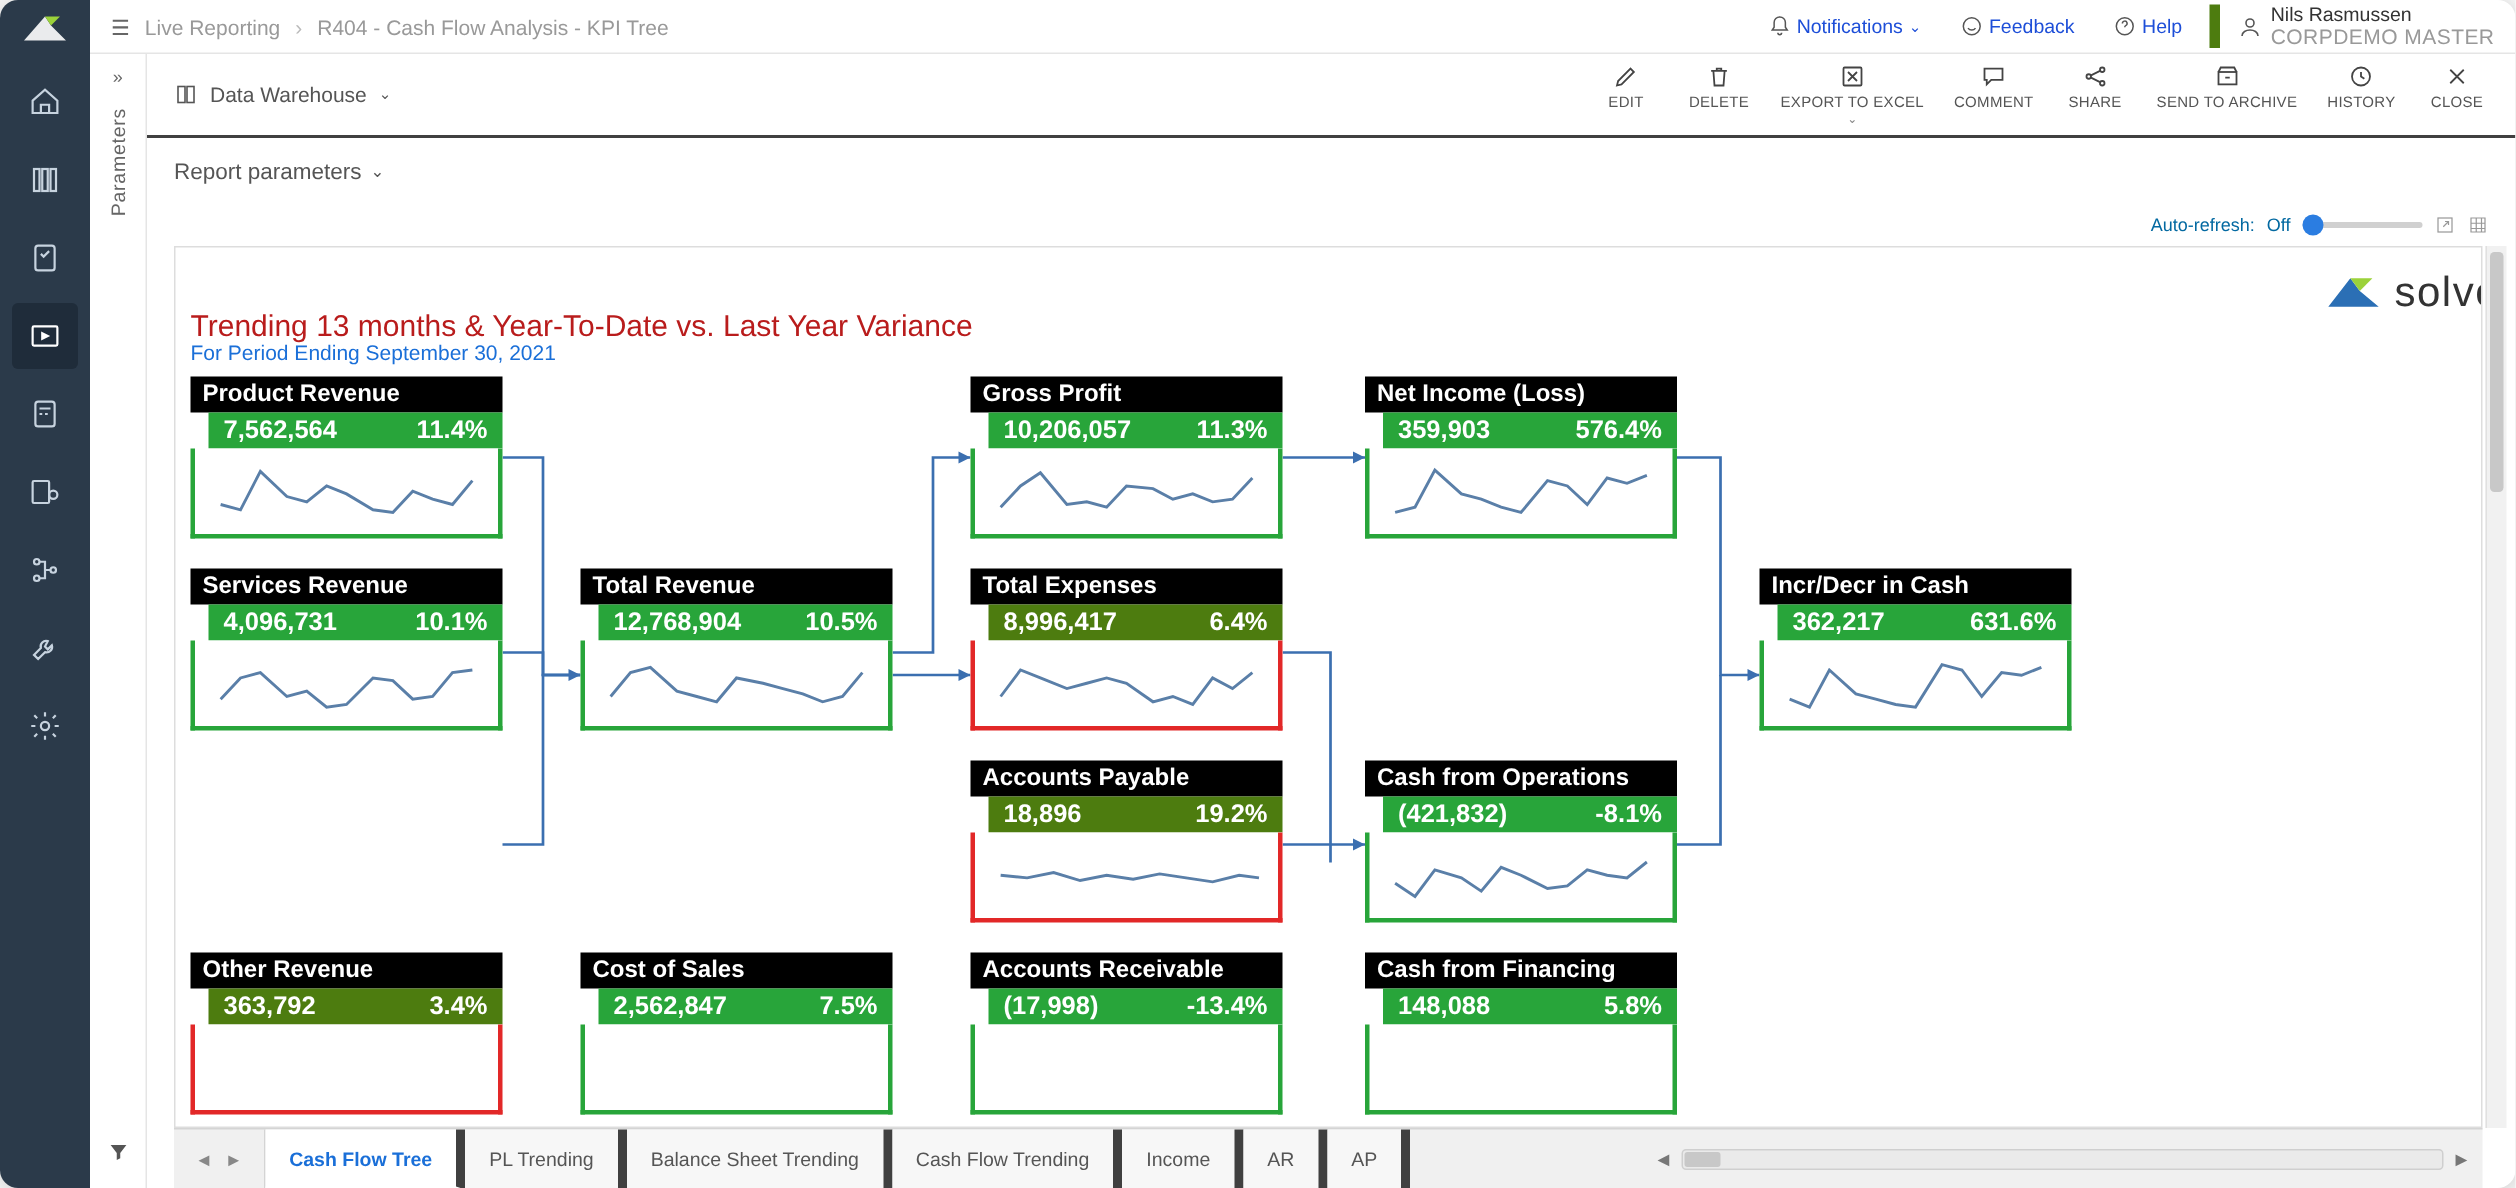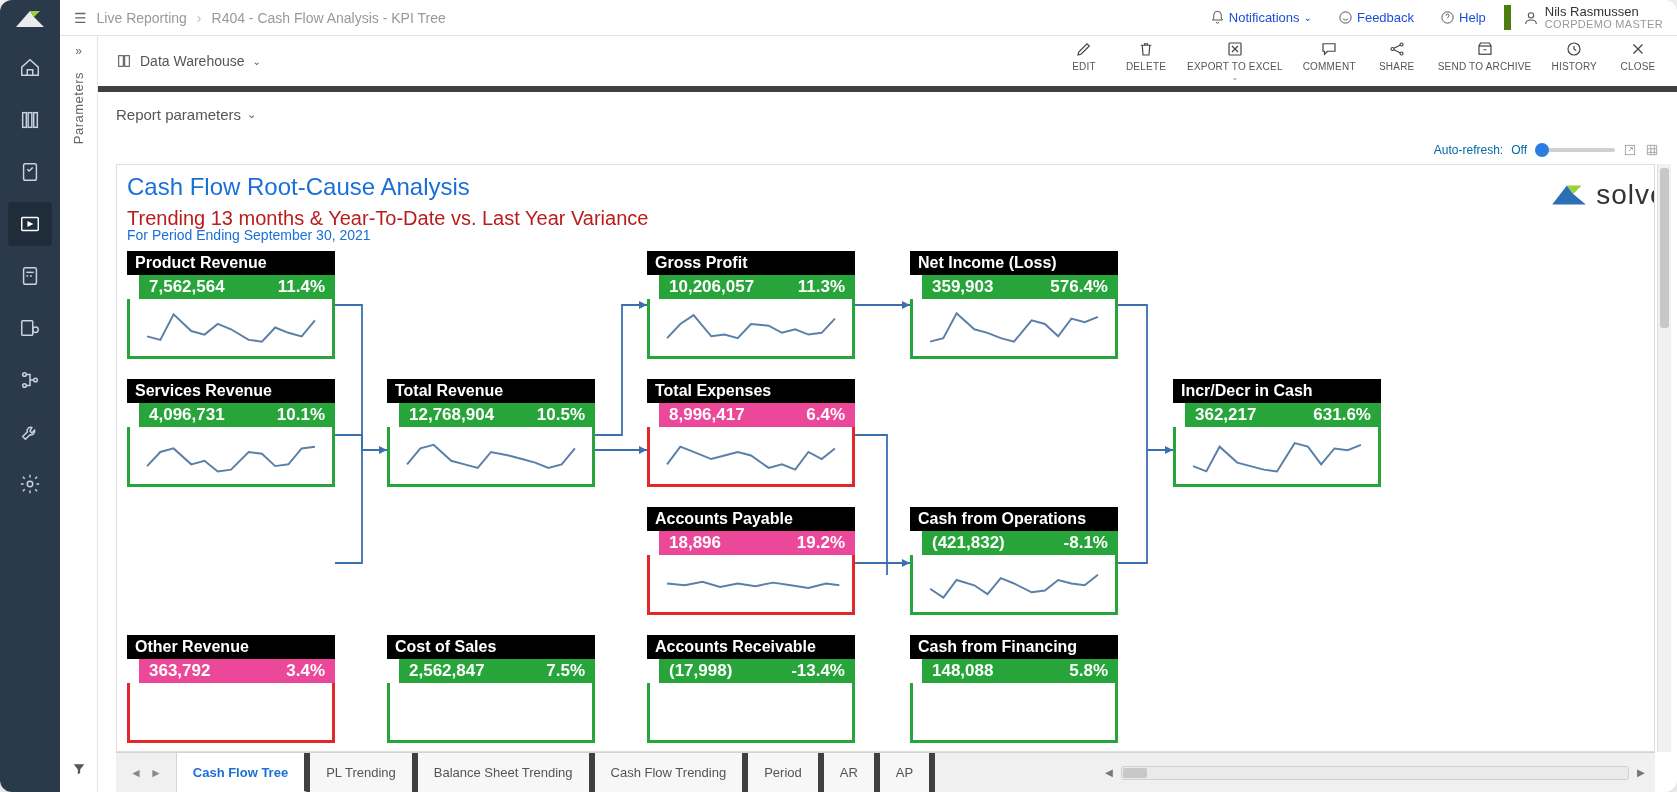--- a/index.html
+++ b/index.html
@@ -17,29 +17,29 @@
   .top-header { height: 36px; display: flex; align-items: center; padding: 0 14px; border-bottom: 1px solid #e5e5e5; font-size: 14px; color: #6a6a6a; gap: 10px; }
   .hamburger { cursor:pointer; color:#666;}
   .crumb-a { color:#999; }
   .crumb-sep { color:#bbb; }
   .crumb-b { color:#999; }
   .spacer { flex:1; }
   .hdr-link { display:flex;align-items:center;gap:4px;font-size:13px;color:#1d4ed8;cursor:pointer; padding:0 8px;}
   .hdr-link svg{width:15px;height:15px;stroke:#555;fill:none;stroke-width:1.6;}
   .user-box { border-left:7px solid #4d7c0f; padding-left:12px; display:flex;align-items:center;gap:6px;}
   .user-box .uname{font-size:13px;color:#333;line-height:1;}
-  .user-box .urole{font-size:11px;color:#999;text-transform:uppercase;letter-spacing:.3px;}
+  .user-box .urole{font-size:14px;color:#999;text-transform:uppercase;letter-spacing:.3px;}
   
   .toolbar-wrap { display:flex; }
   .params-strip { width: 38px; border-right:1px solid #e5e5e5; display:flex;flex-direction:column;align-items:center;padding-top:8px;gap:14px;color:#666;}
   .params-strip .chev{font-size:12px;cursor:pointer;}
   .params-strip .vlabel{writing-mode:vertical-rl;transform:rotate(180deg);font-size:13px;color:#666;letter-spacing:.5px;}
   .params-strip .funnel{margin-top:auto; margin-bottom:12px;cursor:pointer;}
   .toolbar-area { flex:1; display:flex;flex-direction:column; }
-  .toolbar-top { height:56px;display:flex;align-items:center;padding:0 18px;border-bottom:6px solid #404040;}
+  .toolbar-top { height:56px;display:flex;align-items:center;padding:0 18px;border-bottom:2px solid #404040;}
   .src-btn { display:flex;align-items:center;gap:8px;font-size:14px;color:#555;cursor:pointer;}
   .toolbar-actions { margin-left:auto; display:flex; gap:20px; }
   .tact { display:flex;flex-direction:column;align-items:center;gap:3px;font-size:10px;color:#555;cursor:pointer;min-width:42px;}
   .tact svg{width:18px;height:18px;stroke:#444;fill:none;stroke-width:1.6;}
   .tact .lbl{letter-spacing:.2px;}
   .tact .sub{font-size:8px;color:#888;margin-top:-2px;}
   .report-params-row{height:44px;display:flex;align-items:center;padding:0 18px;font-size:15px;color:#555;cursor:pointer;gap:6px;}
   .refresh-row{height:28px;display:flex;align-items:center;justify-content:flex-end;padding:0 18px;font-size:12px;color:#0369a1;gap:8px;}
   .refresh-row .track{width:80px;height:4px;background:#d0d0d0;border-radius:2px;position:relative;}
   .refresh-row .knob{width:14px;height:14px;background:#2b7de1;border-radius:50%;position:absolute;left:0;top:-5px;}
@@ -52,21 +52,21 @@
   .report-sub1 { position:absolute; left:10px; top:42px; font-size:20px; color:#b91c1c;}
   .report-sub2 { position:absolute; left:10px; top:62px; font-size:14px; color:#1a6fd8;}
   .brand { position:absolute; right:40px; top:14px; display:flex;align-items:center;gap:6px;}
   .brand svg{width:42px;height:28px;}
   .brand .txt{font-size:28px;color:#333;font-weight:300;letter-spacing:1px;}
   
   .kpi { position:absolute; width:208px; }
   .kpi .kh { background:#000;color:#fff;font-weight:700;font-size:16px;padding:3px 8px;}
   .kpi .kv { display:flex;justify-content:space-between;color:#fff;font-weight:600;font-size:17px;padding:2px 10px;text-align:center;margin-left:12px;}
   .kpi.green .kv{background:#28a53a;}
-  .kpi.red .kv{background:#ec4899;}
+  .kpi.red .kv{background:#4d7c0f;}
   .kpi .kc { height:60px;border:3px solid;border-top:none;background:#fff;padding:2px;}
   .kpi.green .kc{border-color:#28a53a;}
   .kpi.red .kc{border-color:#e22828;}
   .kpi .kc svg{width:100%;height:100%;}
   .kpi .kc polyline{fill:none;stroke:#5a7fa8;stroke-width:2.2;}
   
   .conn { position:absolute; stroke:#3b6fb0; stroke-width:1.8; fill:none; }
   .conn polygon{fill:#3b6fb0;stroke:none;}
   
   .sheet-tabs { position:absolute;left:18px;right:22px;bottom:0;height:40px;background:#f0f0f0;border-top:1px solid #d4d4d4;display:flex;align-items:stretch;font-size:13px;}
@@ -291,21 +291,20 @@
               <path d="M10 14l6-6M12 8h4v4"></path>
             </svg>
           <svg class="ico" viewBox="0 0 24 24">
               <path d="M4 4h16v16H4zM4 10h16M4 16h16M10 4v16M16 4v16"></path>
             </svg>
         </div>
 
         <div class="report-scroll">
           <div class="report-canvas">
             <div class="report-inner">
-              <div class="report-title">Cash Flow Root-Cause Analysis</div>
               <div class="report-sub1">Trending 13 months &amp;  Year-To-Date vs. Last Year Variance</div>
               <div class="report-sub2">For Period Ending September 30, 2021</div>
               <div class="brand">
                 <svg viewBox="0 0 40 26">
                     <polygon points="4,22 18,4 24,12 36,22" fill="#2b6fb5"></polygon>
                     <polygon points="18,4 24,12 32,4" fill="#9bd23a"></polygon>
                   </svg>
                 <span class="txt">solver</span>
               </div>
 
@@ -470,21 +469,21 @@
 
           <div class="sheet-tabs">
             <div class="sheet-nav">
                 <span>◄</span>
                 <span>►</span>
               </div>
             <div class="sheet-tab active">Cash Flow Tree</div>
             <div class="sheet-tab">PL Trending</div>
             <div class="sheet-tab">Balance Sheet Trending</div>
             <div class="sheet-tab">Cash Flow Trending</div>
-            <div class="sheet-tab">Period</div>
+            <div class="sheet-tab">Income</div>
             <div class="sheet-tab">AR</div>
             <div class="sheet-tab">AP</div>
             <div class="sheet-hscroll">
               <span class="arr">◄</span>
                 <div class="bar">
                   <div class="thumb"></div>
                 </div>
                 <span class="arr">►</span>
             </div>
           </div>

